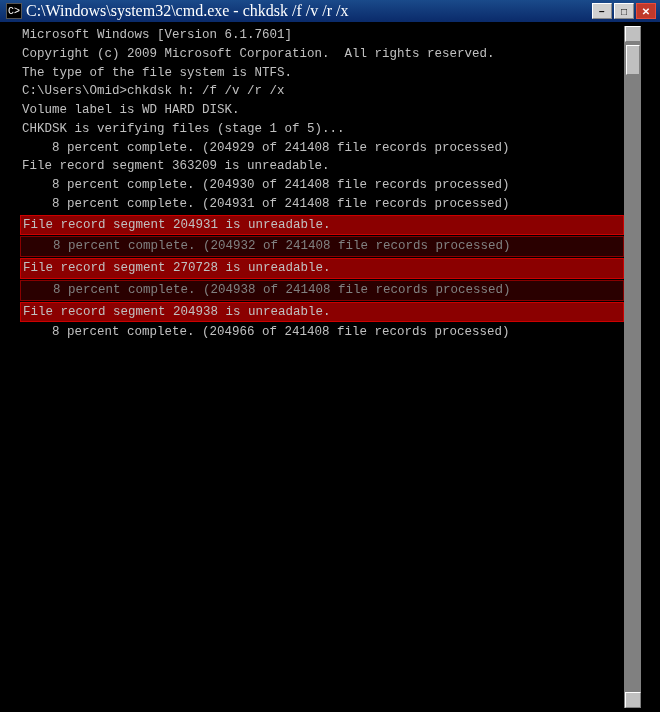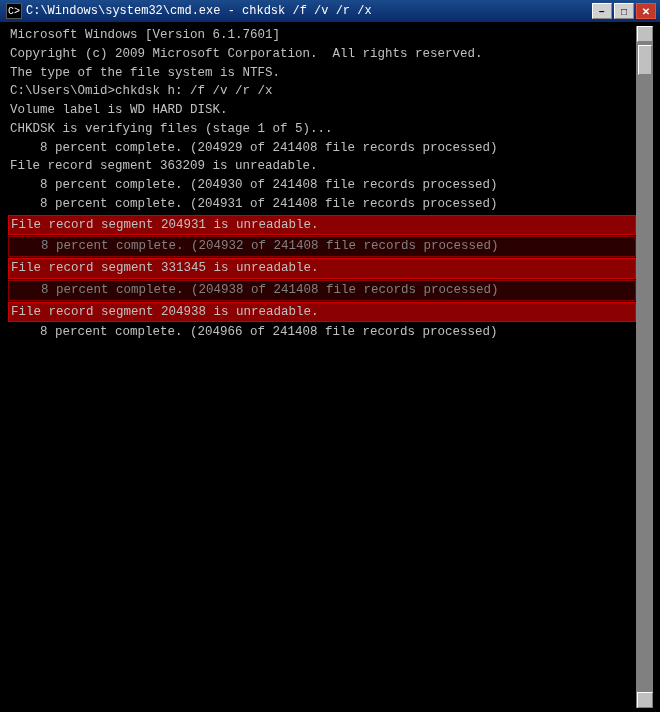--- a/index.html
+++ b/index.html
@@ -43,22 +43,22 @@
       border: 1px solid #555;
       display: flex;
       align-items: center;
       justify-content: center;
       font-size: 10px;
       color: #fff;
     }
 
     .title-text {
       color: #ffffff;
-      font-size: 12px;
-      font-family: Liberation Mono, monospace;
+      font-size: 16px;
+      font-family: Liberation Serif, serif;
     }
 
     .title-bar-buttons {
       display: flex;
       gap: 2px;
     }
 
     .title-btn {
       width: 20px;
       height: 16px;
@@ -79,21 +79,21 @@
     .title-btn.close {
       background: #c0392b;
       color: #fff;
       border-color: #e74c3c;
     }
 
     .console-area {
       flex: 1;
       background: #000000;
       color: #c0c0c0;
-      padding: 4px 8px;
+      padding: 4px 20px;
       overflow: hidden;
       position: relative;
       display: flex;
     }
 
     .console-content {
       flex: 1;
       overflow: hidden;
     }
 
@@ -166,21 +166,21 @@
         <div style="color: rgb(192, 192, 192); white-space: pre; font-family: &quot;Courier New&quot;, Courier, monospace; font-size: 12.5px; line-height: 1.5; display: block; padding: 0px 2px;">C:\Users\Omid&gt;chkdsk h: /f /v /r /x</div>
         <div style="color: rgb(192, 192, 192); white-space: pre; font-family: &quot;Courier New&quot;, Courier, monospace; font-size: 12.5px; line-height: 1.5; display: block; padding: 0px 2px;">Volume label is WD HARD DISK.</div>
         <div style="color: rgb(192, 192, 192); white-space: pre; font-family: &quot;Courier New&quot;, Courier, monospace; font-size: 12.5px; line-height: 1.5; display: block; padding: 0px 2px;"></div>
         <div style="color: rgb(192, 192, 192); white-space: pre; font-family: &quot;Courier New&quot;, Courier, monospace; font-size: 12.5px; line-height: 1.5; display: block; padding: 0px 2px;">CHKDSK is verifying files (stage 1 of 5)...</div>
         <div style="color: rgb(192, 192, 192); white-space: pre; font-family: &quot;Courier New&quot;, Courier, monospace; font-size: 12.5px; line-height: 1.5; display: block; padding: 0px 2px;">    8 percent complete. (204929 of 241408 file records processed)</div>
         <div style="color: rgb(192, 192, 192); white-space: pre; font-family: &quot;Courier New&quot;, Courier, monospace; font-size: 12.5px; line-height: 1.5; display: block; padding: 0px 2px;">File record segment 363209 is unreadable.</div>
         <div style="color: rgb(192, 192, 192); white-space: pre; font-family: &quot;Courier New&quot;, Courier, monospace; font-size: 12.5px; line-height: 1.5; display: block; padding: 0px 2px;">    8 percent complete. (204930 of 241408 file records processed)</div>
         <div style="color: rgb(192, 192, 192); white-space: pre; font-family: &quot;Courier New&quot;, Courier, monospace; font-size: 12.5px; line-height: 1.5; display: block; padding: 0px 2px;">    8 percent complete. (204931 of 241408 file records processed)</div>
         <div style="background: rgb(139, 0, 0); border: 1px solid rgb(204, 0, 0); color: rgb(192, 192, 192); white-space: pre; font-family: &quot;Courier New&quot;, Courier, monospace; font-size: 12.5px; line-height: 1.5; display: block; padding: 0px 2px; margin: 1px 0px;">File record segment 204931 is unreadable.</div>
         <div style="background: rgb(42, 0, 0); border: 1px solid rgb(136, 0, 0); color: rgb(128, 128, 128); white-space: pre; font-family: &quot;Courier New&quot;, Courier, monospace; font-size: 12.5px; line-height: 1.5; display: block; padding: 0px 2px; margin: 1px 0px;">    8 percent complete. (204932 of 241408 file records processed)</div>
-        <div style="background: rgb(139, 0, 0); border: 1px solid rgb(204, 0, 0); color: rgb(192, 192, 192); white-space: pre; font-family: &quot;Courier New&quot;, Courier, monospace; font-size: 12.5px; line-height: 1.5; display: block; padding: 0px 2px; margin: 1px 0px;">File record segment 331345 is unreadable.</div>
+        <div style="background: rgb(139, 0, 0); border: 1px solid rgb(204, 0, 0); color: rgb(192, 192, 192); white-space: pre; font-family: &quot;Courier New&quot;, Courier, monospace; font-size: 12.5px; line-height: 1.5; display: block; padding: 0px 2px; margin: 1px 0px;">File record segment 270728 is unreadable.</div>
         <div style="background: rgb(42, 0, 0); border: 1px solid rgb(136, 0, 0); color: rgb(128, 128, 128); white-space: pre; font-family: &quot;Courier New&quot;, Courier, monospace; font-size: 12.5px; line-height: 1.5; display: block; padding: 0px 2px; margin: 1px 0px;">    8 percent complete. (204938 of 241408 file records processed)</div>
         <div style="background: rgb(139, 0, 0); border: 1px solid rgb(204, 0, 0); color: rgb(192, 192, 192); white-space: pre; font-family: &quot;Courier New&quot;, Courier, monospace; font-size: 12.5px; line-height: 1.5; display: block; padding: 0px 2px; margin: 1px 0px;">File record segment 204938 is unreadable.</div>
         <div style="color: rgb(192, 192, 192); white-space: pre; font-family: &quot;Courier New&quot;, Courier, monospace; font-size: 12.5px; line-height: 1.5; display: block; padding: 0px 2px;">    8 percent complete. (204966 of 241408 file records processed)</div>
       </div>
     <div class="scrollbar">
       <div class="scroll-btn">▲</div>
       <div class="scroll-track">
         <div class="scroll-thumb"></div>
       </div>
       <div class="scroll-btn">▼</div>

